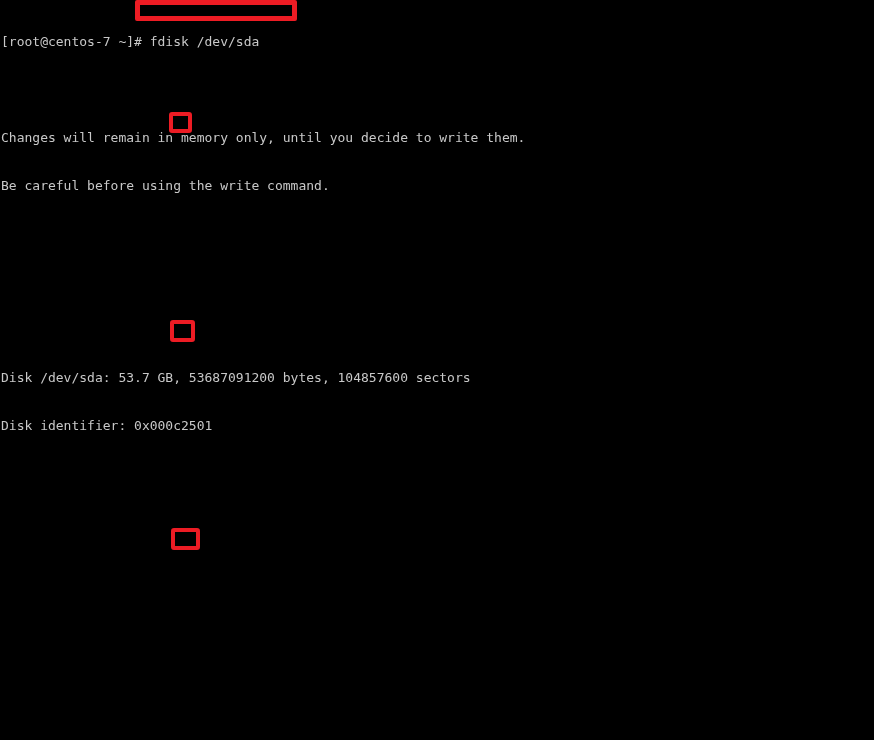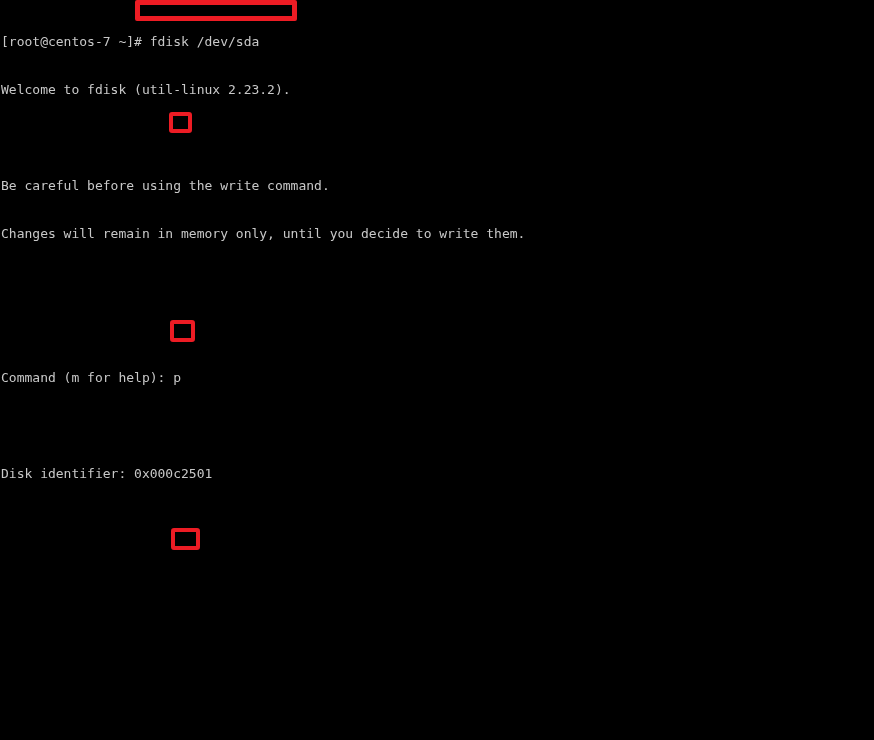--- a/index.html
+++ b/index.html
@@ -61,28 +61,27 @@
     border-radius: 3px;
   }
 </style>
 </head>
 <body>
 
 <div id="terminal">
 
   <div id="screen">
     <span class="ln">[root@centos-7 ~]# fdisk /dev/sda</span>
-    <span class="ln">Welcome to fdisk (util-linux 2.23.2).</span>
     <span class="ln blank"> </span>
+    <span class="ln">Changes will remain in memory only, until you decide to write them.</span>
     <span class="ln">Be careful before using the write command.</span>
-    <span class="ln">Changes will remain in memory only, until you decide to write them.</span>
     <span class="ln blank"> </span>
     <span class="ln blank"> </span>
-    <span class="ln">Command (m for help): p</span>
     <span class="ln blank"> </span>
+    <span class="ln">Disk /dev/sda: 53.7 GB, 53687091200 bytes, 104857600 sectors</span>
     <span class="ln">Disk identifier: 0x000c2501</span>
     
     
     
     
     
     
     
     
     

